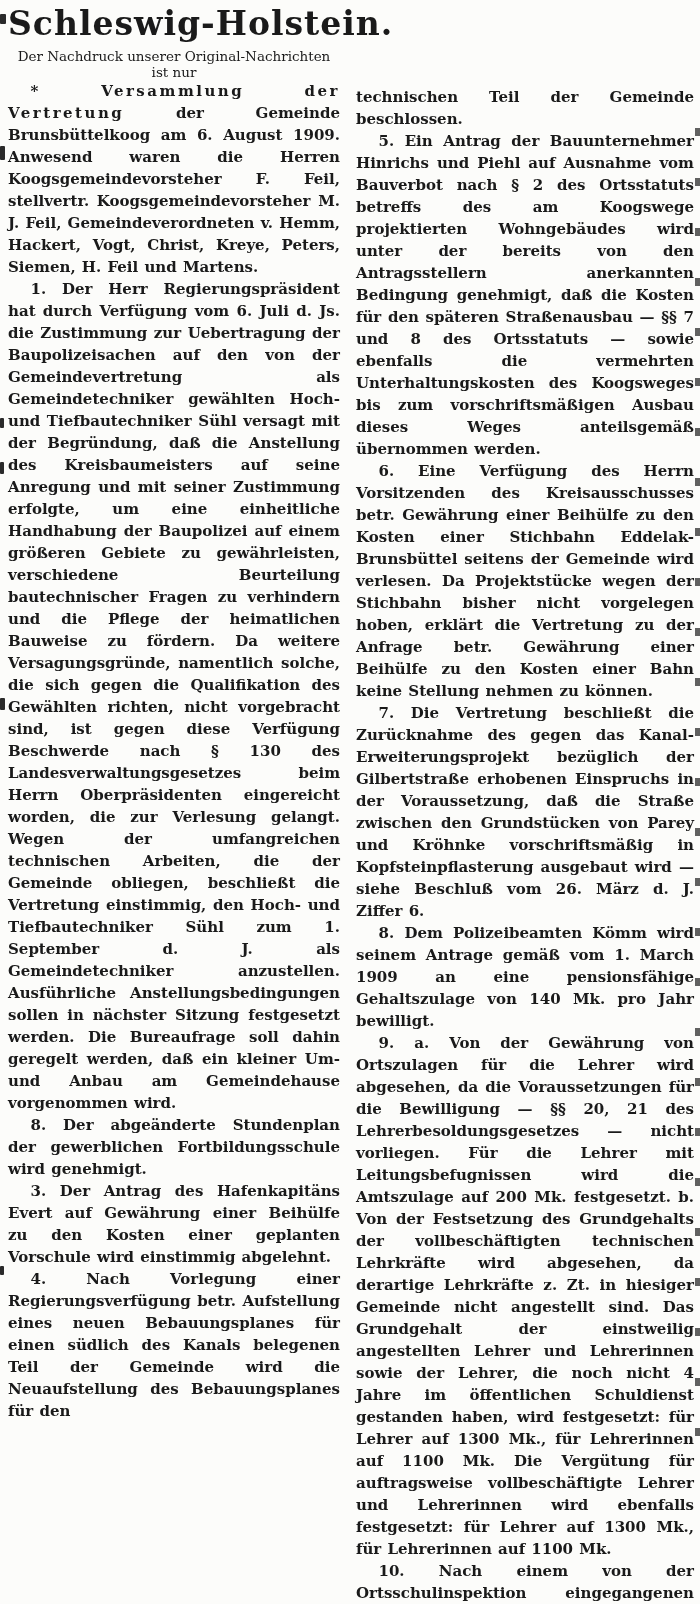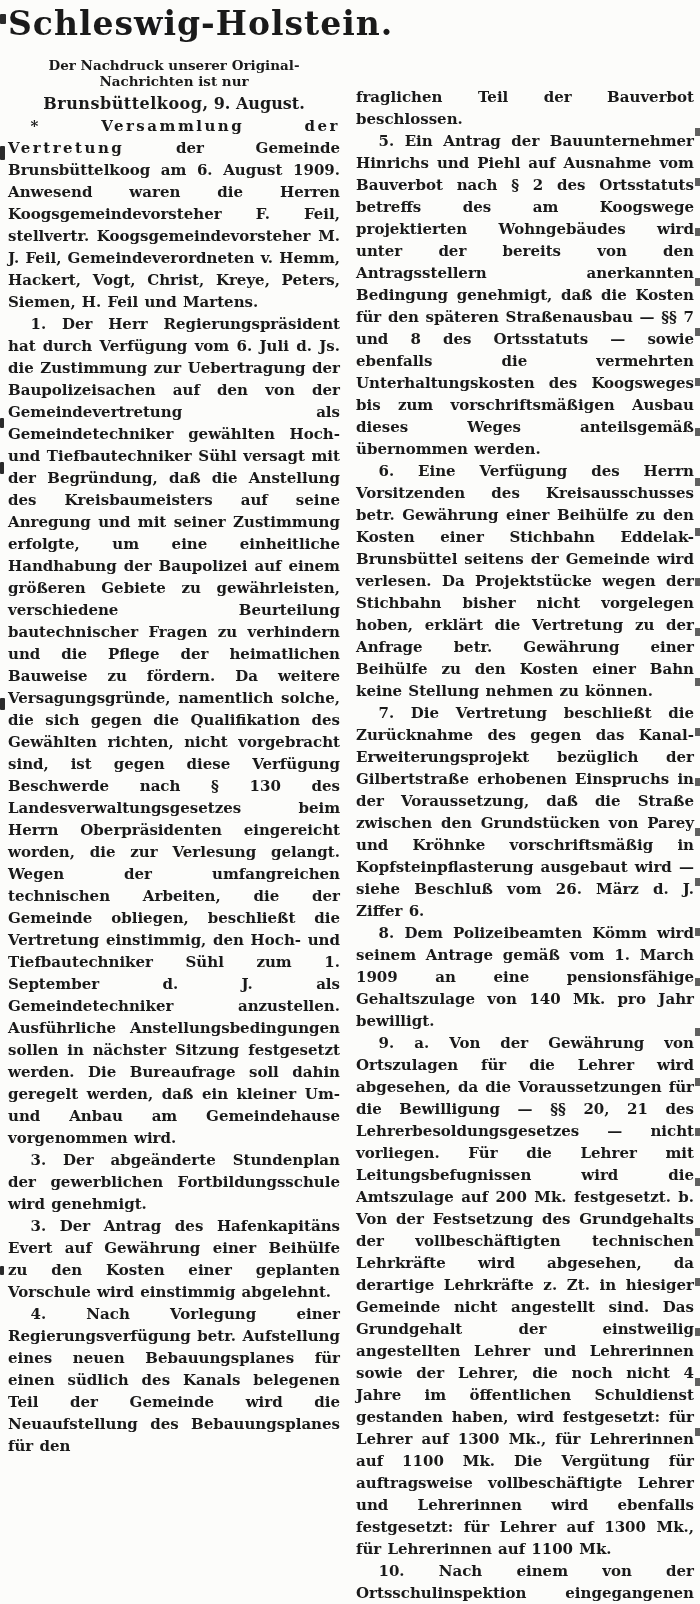--- a/index.html
+++ b/index.html
@@ -23,23 +23,23 @@
 
   .masthead { text-align:center; }
   .title {
     margin:0;
     font-size:33px; line-height:36px;
     font-weight:bold;
     letter-spacing:1px;
     white-space:nowrap;
   }
   .notice {
-    margin-top:16px;
+    margin-top:7px;
     font-size:13.5px; line-height:15.5px;
-    font-weight:bold;
+    font-weight:normal;
   }
   .notice-line { display:block; }
   .dateline {
     margin-top:5px; margin-bottom:2px;
     font-size:16px; line-height:19px;
   }
   .dateline .place { font-weight:bold; letter-spacing:.5px; }
   .dateline .date  { font-weight:bold; }
 
   .text-block { text-align:justify; }
@@ -78,37 +78,33 @@
 <body>
 
 <div class="page">
 
   <div class="col col-left">
     <div class="masthead">
       <h1 class="title">Schleswig-Holstein.</h1>
       <div class="notice">
         <span class="notice-line">Der Nachdruck unserer Original-Nachrichten ist nur</span>
       </div>
-      <div class="dateline">
-        <span class="place">Brunsbüttelkoog,</span>
-        <span class="date">9. August.</span>
-      </div>
     </div>
     <div class="text-block">
         <p class="para"><span class="gesperrt">* Versammlung der Vertretung</span> der Gemeinde Brunsbüttelkoog am 6. August 1909. Anwesend waren die Herren Koogsgemeindevorsteher F. Feil, stellvertr. Koogsgemeindevorsteher M. J. Feil, Gemeindeverordneten v. Hemm, Hackert, Vogt, Christ, Kreye, Peters, Siemen, H. Feil und Martens.</p>
         <p class="para">1. Der Herr Regierungspräsident hat durch Verfügung vom 6. Juli d. Js. die Zustimmung zur Uebertragung der Baupolizeisachen auf den von der Gemeindevertretung als Gemeindetechniker gewählten Hoch- und Tiefbautechniker Sühl versagt mit der Begründung, daß die Anstellung des Kreisbaumeisters auf seine Anregung und mit seiner Zustimmung erfolgte, um eine einheitliche Handhabung der Baupolizei auf einem größeren Gebiete zu gewährleisten, verschiedene Beurteilung bautechnischer Fragen zu verhindern und die Pflege der heimatlichen Bauweise zu fördern. Da weitere Versagungsgründe, namentlich solche, die sich gegen die Qualifikation des Gewählten richten, nicht vorgebracht sind, ist gegen diese Verfügung Beschwerde nach § 130 des Landesverwaltungsgesetzes beim Herrn Oberpräsidenten eingereicht worden, die zur Verlesung gelangt. Wegen der umfangreichen technischen Arbeiten, die der Gemeinde obliegen, beschließt die Vertretung einstimmig, den Hoch- und Tiefbautechniker Sühl zum 1. September d. J. als Gemeindetechniker anzustellen. Ausführliche Anstellungsbedingungen sollen in nächster Sitzung festgesetzt werden. Die Bureaufrage soll dahin geregelt werden, daß ein kleiner Um- und Anbau am Gemeindehause vorgenommen wird.</p>
-        <p class="para">3. Der abgeänderte Stundenplan der gewerblichen Fortbildungsschule wird genehmigt.</p>
+        <p class="para">8. Der abgeänderte Stundenplan der gewerblichen Fortbildungsschule wird genehmigt.</p>
         <p class="para">3. Der Antrag des Hafenkapitäns Evert auf Gewährung einer Beihülfe zu den Kosten einer geplanten Vorschule wird einstimmig abgelehnt.</p>
         <p class="para">4. Nach Vorlegung einer Regierungsverfügung betr. Aufstellung eines neuen Bebauungsplanes für einen südlich des Kanals belegenen Teil der Gemeinde wird die Neuaufstellung des Bebauungsplanes für den</p>
       </div>
   </div>
 
   <div class="col col-right">
     <div class="text-block">
-        <p class="para cont">fraglichen Teil der Bauverbot beschlossen.</p>
+        <p class="para cont">technischen Teil der Gemeinde beschlossen.</p>
         <p class="para">5. Ein Antrag der Bauunternehmer Hinrichs und Piehl auf Ausnahme vom Bauverbot nach § 2 des Ortsstatuts betreffs des am Koogswege projektierten Wohngebäudes wird unter der bereits von den Antragsstellern anerkannten Bedingung genehmigt, daß die Kosten für den späteren Straßenausbau — §§ 7 und 8 des Ortsstatuts — sowie ebenfalls die vermehrten Unterhaltungskosten des Koogsweges bis zum vorschriftsmäßigen Ausbau dieses Weges anteilsgemäß übernommen werden.</p>
         <p class="para">6. Eine Verfügung des Herrn Vorsitzenden des Kreisausschusses betr. Gewährung einer Beihülfe zu den Kosten einer Stichbahn Eddelak-Brunsbüttel seitens der Gemeinde wird verlesen. Da Projektstücke wegen der Stichbahn bisher nicht vorgelegen hoben, erklärt die Vertretung zu der Anfrage betr. Gewährung einer Beihülfe zu den Kosten einer Bahn keine Stellung nehmen zu können.</p>
         <p class="para">7. Die Vertretung beschließt die Zurücknahme des gegen das Kanal-Erweiterungsprojekt bezüglich der Gilbertstraße erhobenen Einspruchs in der Voraussetzung, daß die Straße zwischen den Grundstücken von Parey und Kröhnke vorschriftsmäßig in Kopfsteinpflasterung ausgebaut wird — siehe Beschluß vom 26. März d. J. Ziffer 6.</p>
         <p class="para">8. Dem Polizeibeamten Kömm wird seinem Antrage gemäß vom 1. March 1909 an eine pensionsfähige Gehaltszulage von 140 Mk. pro Jahr bewilligt.</p>
         <p class="para">9. a. Von der Gewährung von Ortszulagen für die Lehrer wird abgesehen, da die Voraussetzungen für die Bewilligung — §§ 20, 21 des Lehrerbesoldungsgesetzes — nicht vorliegen. Für die Lehrer mit Leitungsbefugnissen wird die Amtszulage auf 200 Mk. festgesetzt. b. Von der Festsetzung des Grundgehalts der vollbeschäftigten technischen Lehrkräfte wird abgesehen, da derartige Lehrkräfte z. Zt. in hiesiger Gemeinde nicht angestellt sind. Das Grundgehalt der einstweilig angestellten Lehrer und Lehrerinnen sowie der Lehrer, die noch nicht 4 Jahre im öffentlichen Schuldienst gestanden haben, wird festgesetzt: für Lehrer auf 1300 Mk., für Lehrerinnen auf 1100 Mk. Die Vergütung für auftragsweise vollbeschäftigte Lehrer und Lehrerinnen wird ebenfalls festgesetzt: für Lehrer auf 1300 Mk., für Lehrerinnen auf 1100 Mk.</p>
         <p class="para">10. Nach einem von der Ortsschulinspektion eingegangenen Schreiben ist die feste Anstellung der Lehrerin Frl. Rühmeier mit dem 1. Januar 1909 erfolgt. Das derselben vom 1. Januar 1909 nach der Besoldungsordnung zustehende höhere Gehalt wird nachbewilligt.</p>
       </div>
   </div>
 
   <div class="edge-mark m1"></div>

